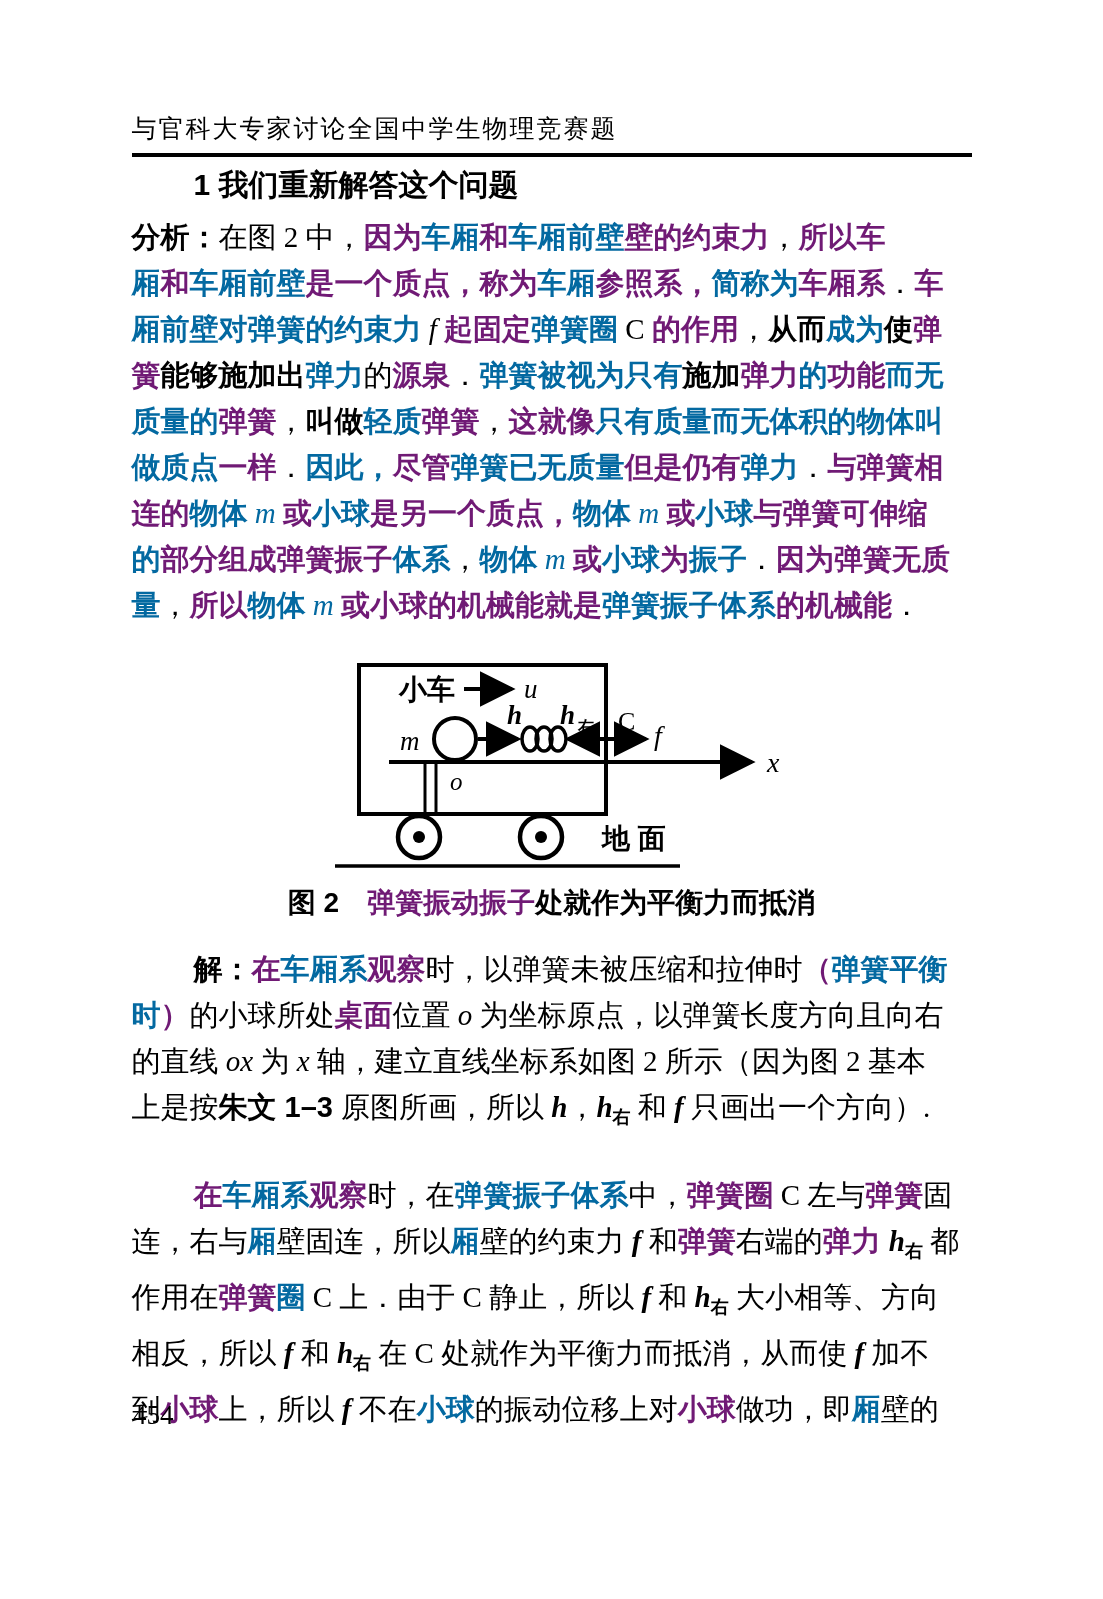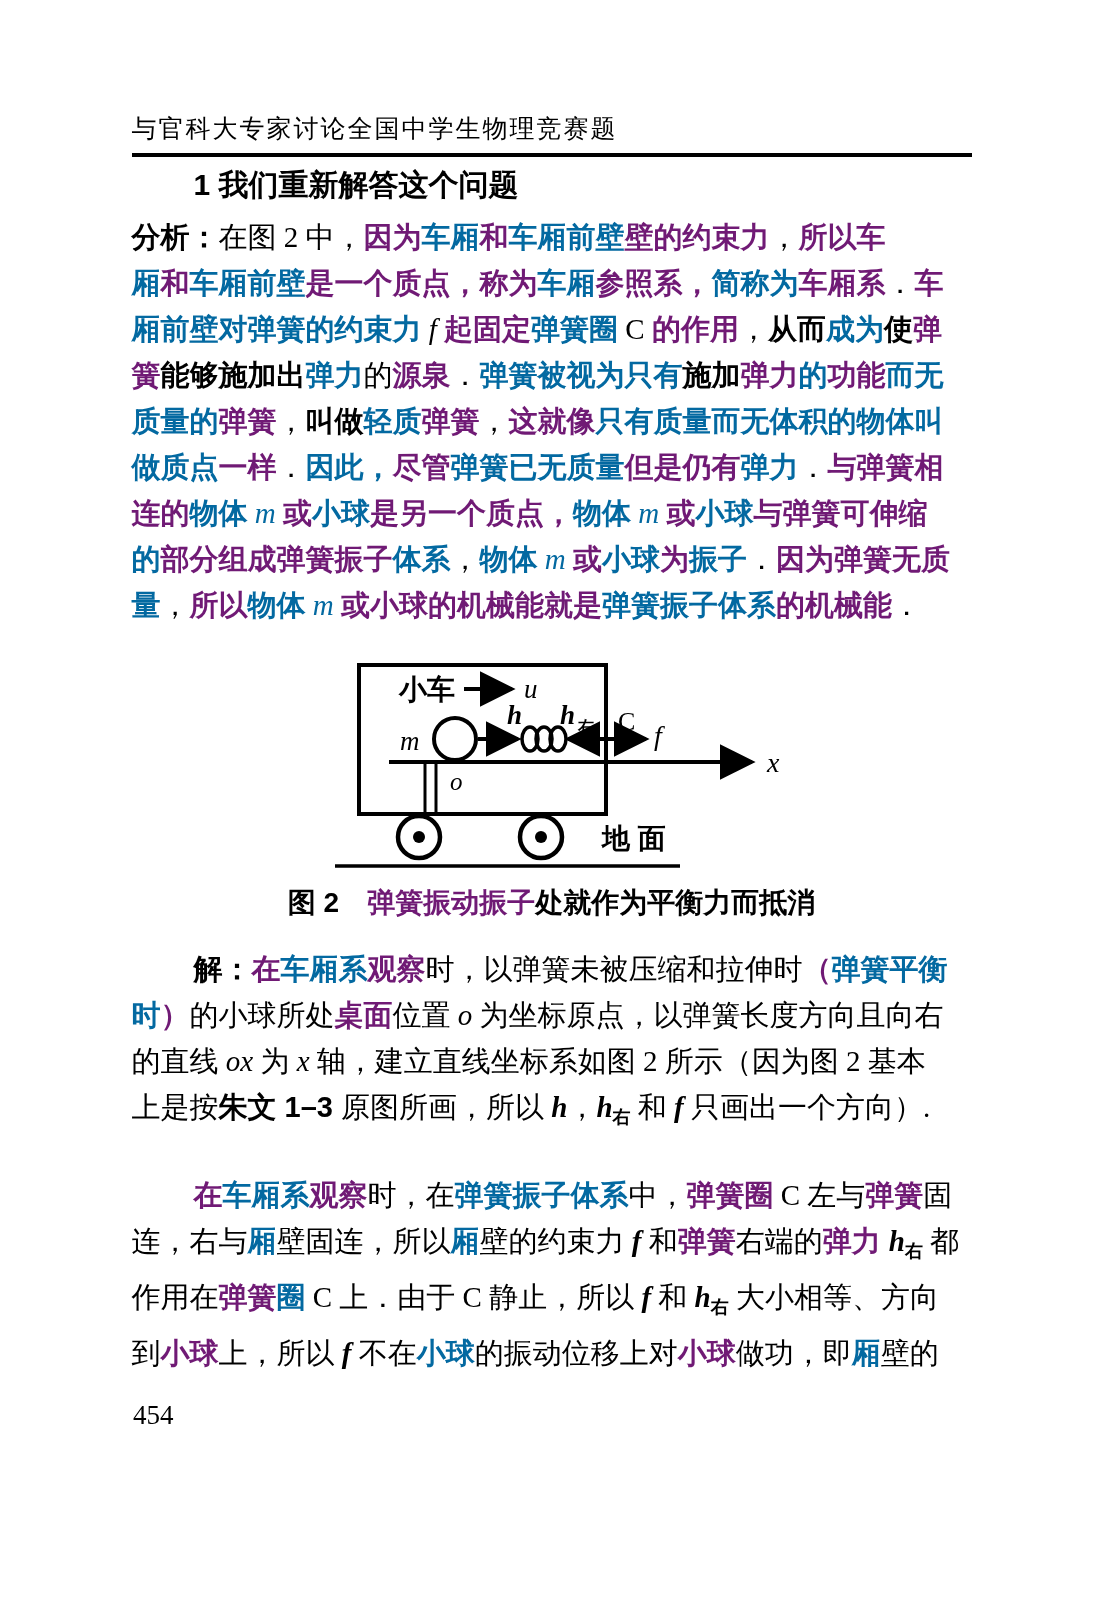--- a/index.html
+++ b/index.html
@@ -132,18 +132,19 @@
     <div class="tline indent"><span class="seg c-k s-b">解：</span><span class="seg c-r s-b">在</span><span class="seg c-u s-b">车厢系</span><span class="seg c-r s-b">观察</span><span class="seg c-k">时，以弹簧未被压缩和拉伸时</span><span class="seg c-r s-b">（</span><span class="seg c-u s-b">弹簧平衡</span></div>
     <div class="tline"><span class="seg c-u s-b">时</span><span class="seg c-r s-b">）</span><span class="seg c-k">的小球所处</span><span class="seg c-r s-b">桌面</span><span class="seg c-k">位置 </span><span class="seg c-k s-i">o </span><span class="seg c-k">为坐标原点，以弹簧长度方向且向右</span></div>
     <div class="tline"><span class="seg c-k">的直线 </span><span class="seg c-k s-i">ox </span><span class="seg c-k">为 </span><span class="seg c-k s-i">x </span><span class="seg c-k">轴，建立直线坐标系如图 2 所示（因为图 2 基本</span></div>
     <div class="tline"><span class="seg c-k">上是按</span><span class="seg c-k s-b">朱文 1–3 </span><span class="seg c-k">原图所画，所以 </span><span class="seg c-k s-bi">h</span><span class="seg c-k">，</span><span class="seg c-k s-bi">h</span><span class="seg c-k s-sub">右</span><span class="seg c-k"> 和 </span><span class="seg c-k s-bi">f </span><span class="seg c-k">只画出一个方向）.</span></div>
   </div>
 
   <div class="para p3">
     <div class="tline indent"><span class="seg c-r s-b">在</span><span class="seg c-u s-b">车厢系</span><span class="seg c-r s-b">观察</span><span class="seg c-k">时，在</span><span class="seg c-u s-b">弹簧振子体系</span><span class="seg c-k">中，</span><span class="seg c-r s-b">弹簧圈</span><span class="seg c-k s-serif"> C </span><span class="seg c-k">左与</span><span class="seg c-r s-b">弹簧</span><span class="seg c-k">固</span></div>
     <div class="tline"><span class="seg c-k">连，右与</span><span class="seg c-u s-b">厢</span><span class="seg c-k">壁固连，所以</span><span class="seg c-u s-b">厢</span><span class="seg c-k">壁的约束力 </span><span class="seg c-k s-bi">f </span><span class="seg c-k">和</span><span class="seg c-r s-b">弹簧</span><span class="seg c-k">右端的</span><span class="seg c-r s-b">弹力 </span><span class="seg c-k s-bi">h</span><span class="seg c-k s-sub">右</span><span class="seg c-k"> 都</span></div>
     <div class="tline"><span class="seg c-k">作用在</span><span class="seg c-r s-b">弹簧</span><span class="seg c-u s-b">圈</span><span class="seg c-k s-serif"> C </span><span class="seg c-k">上．由于 </span><span class="seg c-k s-serif">C </span><span class="seg c-k">静止，所以 </span><span class="seg c-k s-bi">f </span><span class="seg c-k">和 </span><span class="seg c-k s-bi">h</span><span class="seg c-k s-sub">右</span><span class="seg c-k"> 大小相等、方向</span></div>
+    <div class="tline"><span class="seg c-k">相反，所以 </span><span class="seg c-k s-bi">f </span><span class="seg c-k">和 </span><span class="seg c-k s-bi">h</span><span class="seg c-k s-sub">右</span><span class="seg c-k"> 在 </span><span class="seg c-k s-serif">C </span><span class="seg c-k">处就作为平衡力而抵消，从而使 </span><span class="seg c-k s-bi">f </span><span class="seg c-k">加不</span></div>
     <div class="tline"><span class="seg c-k">到</span><span class="seg c-r s-b">小球</span><span class="seg c-k">上，所以 </span><span class="seg c-k s-bi">f </span><span class="seg c-k">不在</span><span class="seg c-u s-b">小球</span><span class="seg c-k">的振动位移上对</span><span class="seg c-r s-b">小球</span><span class="seg c-k">做功，即</span><span class="seg c-u s-b">厢</span><span class="seg c-k">壁的</span></div>
   </div>
 
 </div>
 
 <div class="page-number">454</div>
 
 </body></html>

